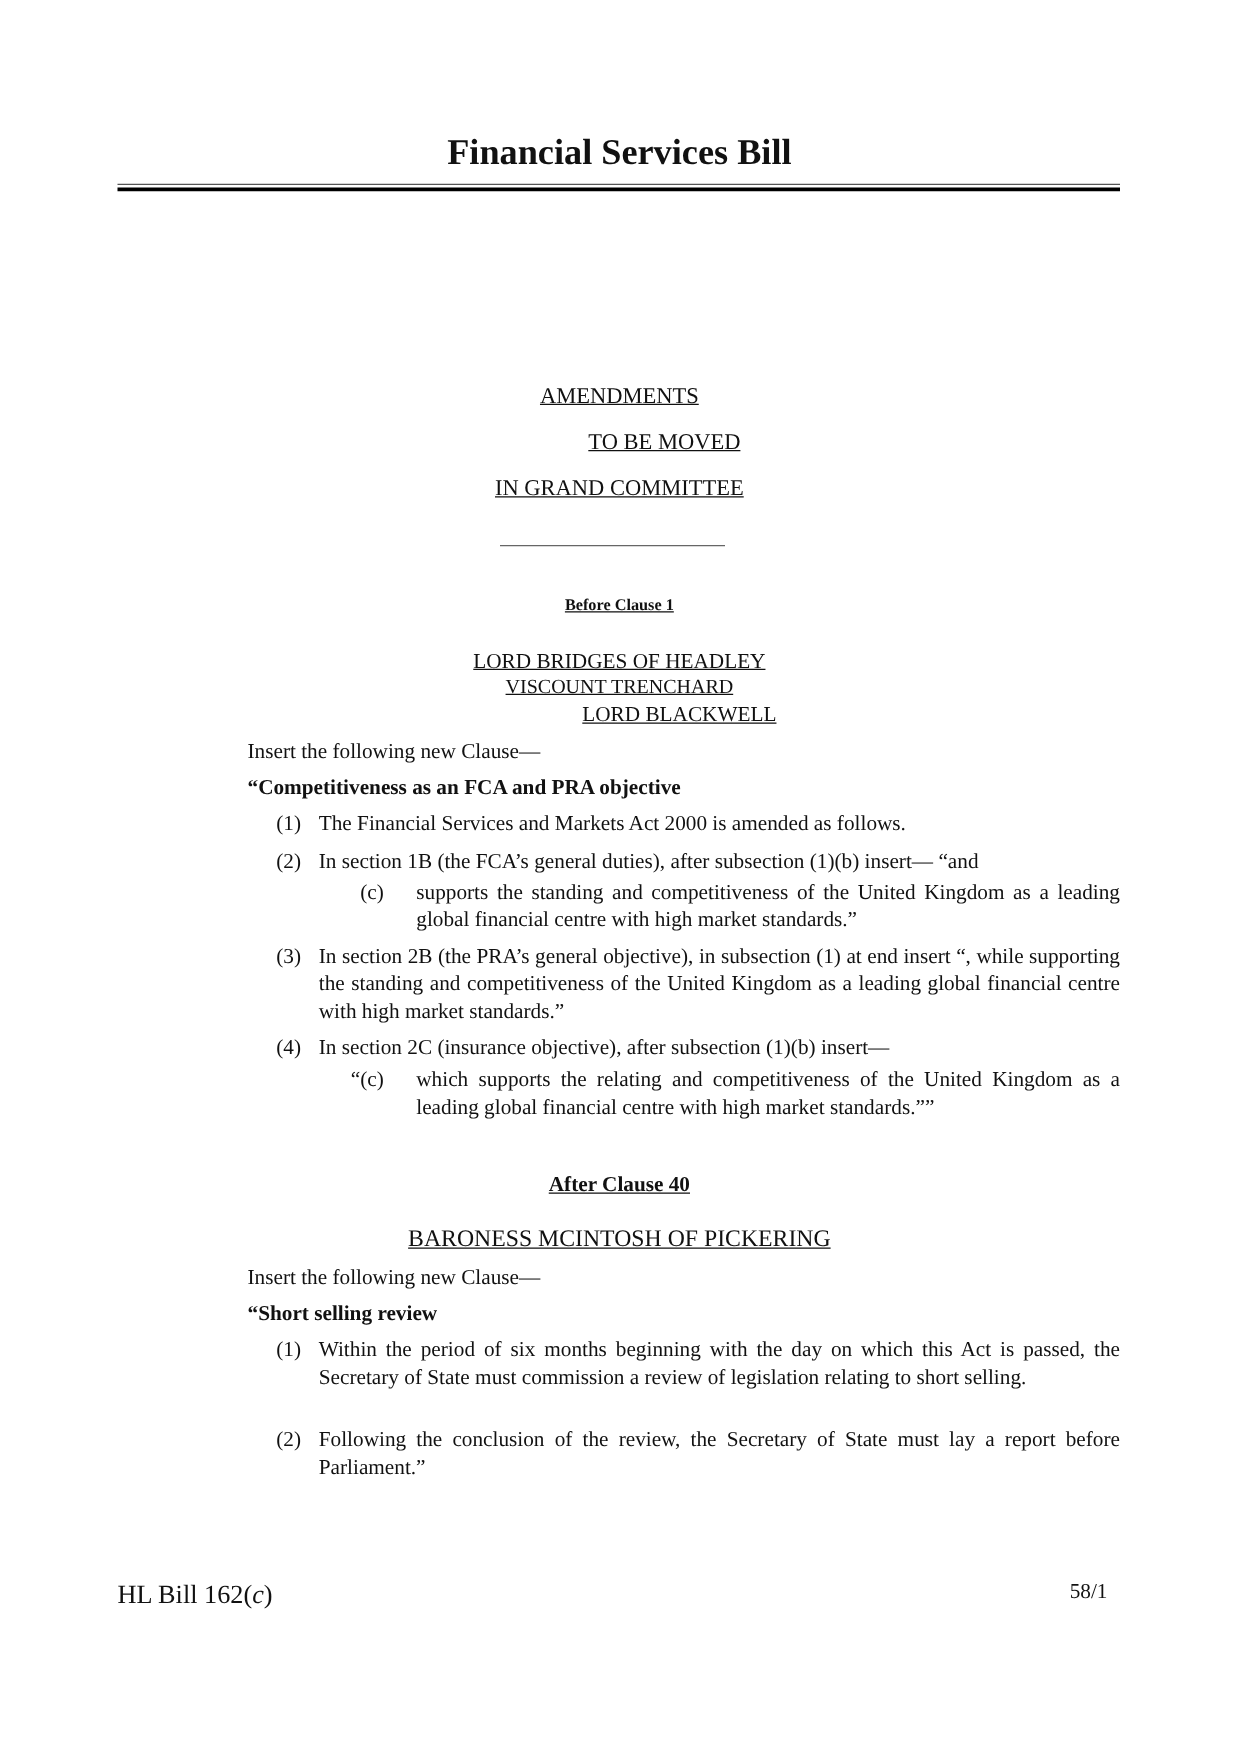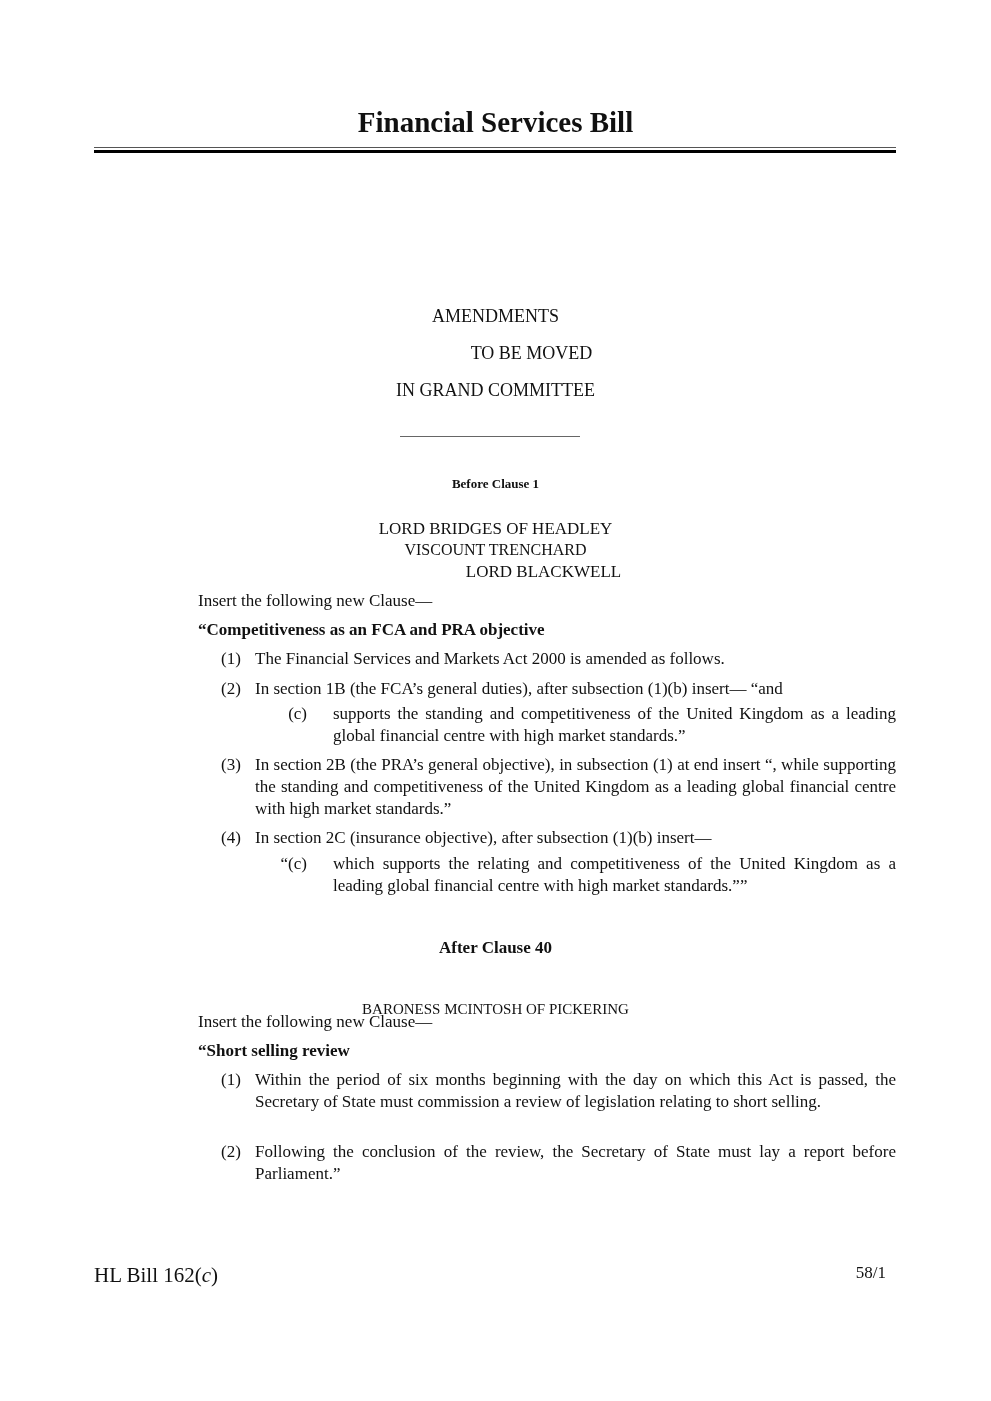--- a/index.html
+++ b/index.html
@@ -7,21 +7,21 @@
     width: 991px; height: 1401px; position: relative; overflow: hidden;
     font-family: "Liberation Serif", "DejaVu Serif", serif;
     color: #111111;
   }
   .page-title {
     position: absolute; left: 0; width: 991px; top: 106px;
     text-align: center; font-size: 29px; font-weight: bold; letter-spacing: 0px;
   }
   .rule-thin { position: absolute; left: 94px; width: 802px; top: 147px; height: 1px; background: #555; }
   .rule-thick { position: absolute; left: 94px; width: 802px; top: 150px; height: 3px; background: #000; }
-  .center { position: absolute; left: 0; width: 991px; text-align: center; font-size: 18px; }
+  .center { position: absolute; left: 0; width: 991px; text-align: center; font-size: 18px; text-decoration: underline; }
   .short-rule { position: absolute; left: 400px; width: 180px; top: 436px; height: 1px; background: #666; }
   .bold { font-weight: bold; }
   .body-text { position: absolute; font-size: 17px; line-height: 22px; }
   .left-col { left: 198px; }
   .sub { position: absolute; font-size: 17px; line-height: 22px; left: 221px; width: 675px; }
   .sub .num { position: absolute; left: 0; top: 0; }
   .sub .txt { margin-left: 34px; text-align: justify; }
   .subsub { position: absolute; font-size: 17px; line-height: 22px; left: 255px; width: 641px; }
   .subsub .num { position: absolute; left: 0; width: 52px; text-align: right; top: 0; }
   .subsub .txt { margin-left: 78px; text-align: justify; }
@@ -66,21 +66,21 @@
 <div class="sub" style="top:827px;">
   <span class="num">(4)</span>
   <div class="txt">In section 2C (insurance objective), after subsection (1)(b) insert—</div>
 </div>
 <div class="subsub" style="top:853px;">
   <span class="num">“(c)</span>
   <div class="txt">which supports the relating and competitiveness of the United Kingdom as a leading global financial centre with high market standards.””</div>
 </div>
 
 <div class="center bold" style="top:938px; font-size:17px;">After Clause 40</div>
-<div class="center" style="top:981px; font-size:15px;margin-top:20px;">BARONESS MCINTOSH OF PICKERING</div>
+<div class="center" style="top:981px; font-size:19px;">BARONESS MCINTOSH OF PICKERING</div>
 <div class="body-text left-col" style="top:1011px;">Insert the following new Clause—</div>
 <div class="body-text left-col bold" style="top:1040px;">“Short selling review</div>
 
 <div class="sub" style="top:1069px;">
   <span class="num">(1)</span>
   <div class="txt">Within the period of six months beginning with the day on which this Act is passed, the Secretary of State must commission a review of legislation relating to short selling.</div>
 </div>
 <div class="sub" style="top:1141px;">
   <span class="num">(2)</span>
   <div class="txt">Following the conclusion of the review, the Secretary of State must lay a report before Parliament.”</div>

